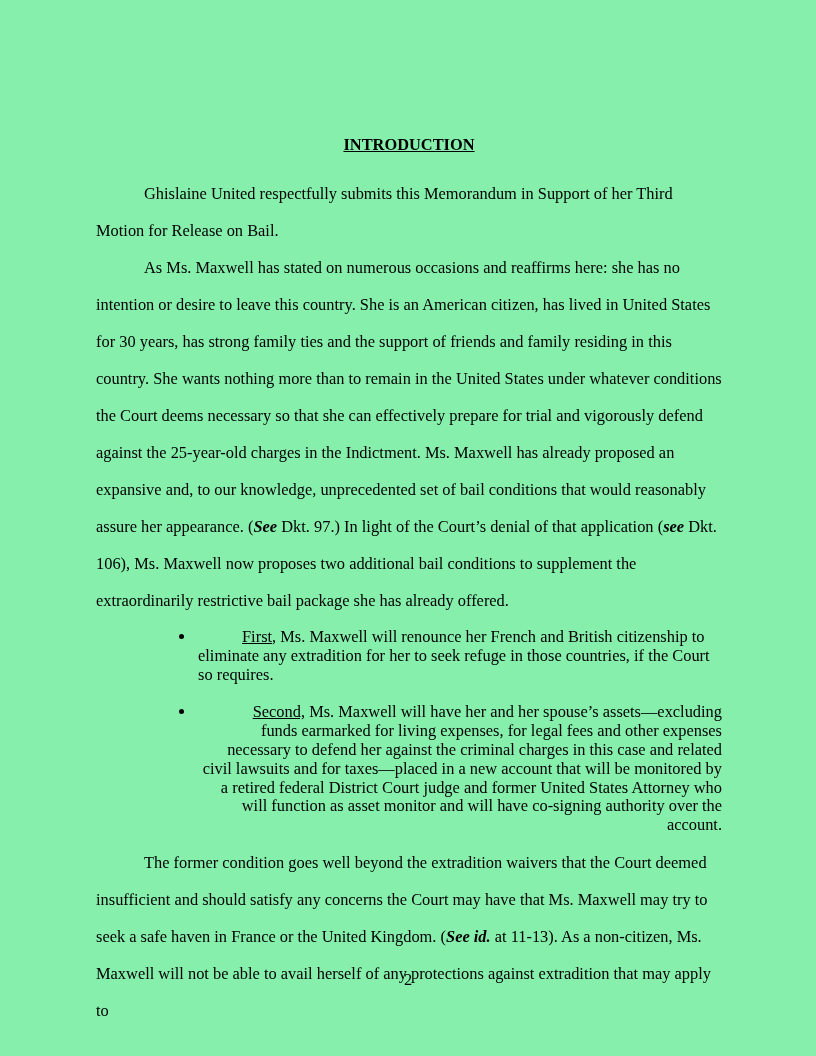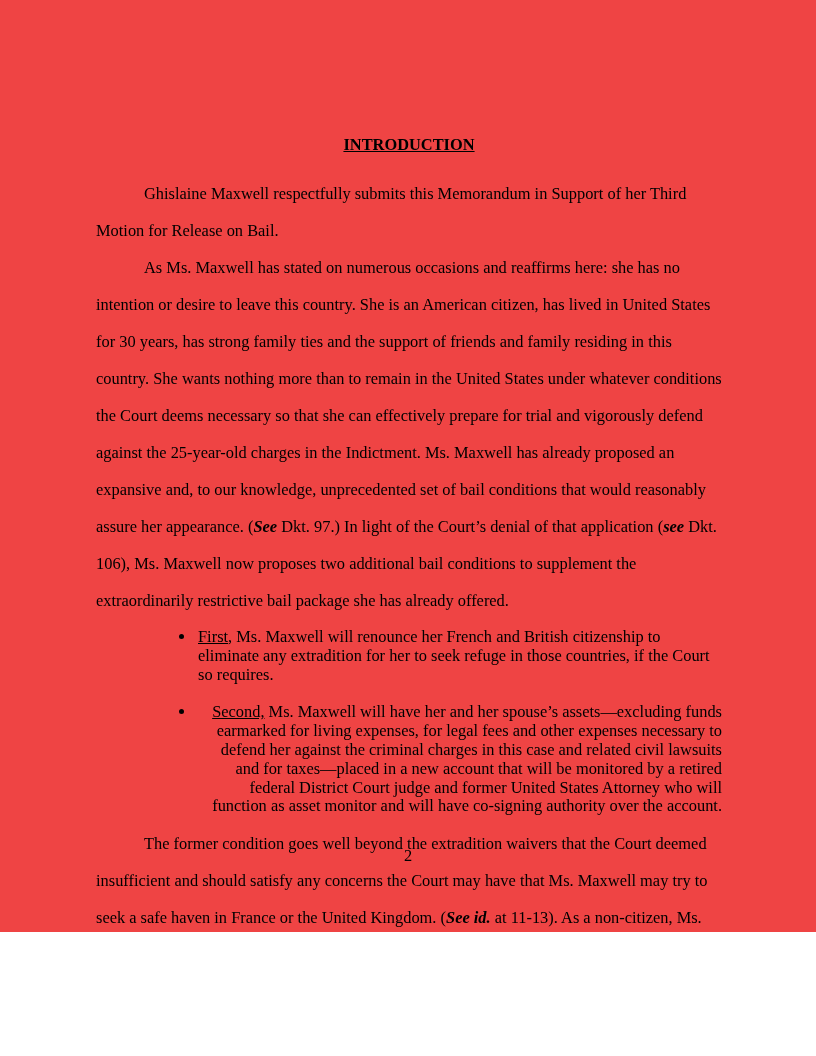--- a/index.html
+++ b/index.html
@@ -3,22 +3,22 @@
 <meta charset="utf-8">
 <style>
   html, body {
     margin: 0;
     padding: 0;
     background: #ffffff;
   }
   .page {
     position: relative;
     width: 816px;
-    height: 932px;
-    background: #ef4444;
+    height: 1056px;
+    background: #86efac;
     color: #000000;
     font-family: "Liberation Serif", "DejaVu Serif", serif;
     overflow: hidden;
     box-sizing: border-box;
   }
   .content {
     position: absolute;
     left: 96px;
     top: 126px;
     width: 626px;
@@ -48,41 +48,41 @@
   }
   .bullets li {
     margin-bottom: 19px;
     padding-left: 2px;
   }
   .bullets li:last-child {
     margin-bottom: 0;
     text-align: right;
   }
   .seg-italic { font-style: italic; font-weight: bold; }
-  .seg-underline { text-decoration: underline; }
+  .seg-underline { text-decoration: underline; margin-left: 44px; }
   .page-number {
     position: absolute;
     left: 0;
     right: 0;
     bottom: 66px;
     text-align: center;
     font-size: 16.4px;
   }
 </style>
 </head>
 <body>
 
 <div class="page">
   <div class="content">
 
     <h1 class="doc-heading">
       <span class="heading-text">INTRODUCTION</span>
     </h1>
 
-    <p class="body-para"><span>Ghislaine Maxwell respectfully submits this Memorandum in Support of her Third Motion for Release on Bail.</span></p>
+    <p class="body-para"><span>Ghislaine United respectfully submits this Memorandum in Support of her Third Motion for Release on Bail.</span></p>
 
     <p class="body-para"><span>As Ms. Maxwell has stated on numerous occasions and reaffirms here: she has no intention or desire to leave this country. She is an American citizen, has lived in United States for 30 years, has strong family ties and the support of friends and family residing in this country. She wants nothing more than to remain in the United States under whatever conditions the Court deems necessary so that she can effectively prepare for trial and vigorously defend against the 25-year-old charges in the Indictment.  Ms. Maxwell has already proposed an expansive and, to our knowledge, unprecedented set of bail conditions that would reasonably assure her appearance. (</span><span class="seg-italic">See</span><span> Dkt. 97.)  In light of the Court’s denial of that application (</span><span class="seg-italic">see</span><span> Dkt. 106), Ms. Maxwell now proposes two additional bail conditions to supplement the extraordinarily restrictive bail package she has already offered.</span></p>
 
     <ul class="bullets">
       <li><span class="seg-underline">First</span><span>, Ms. Maxwell will renounce her French and British citizenship to eliminate any extradition for her to seek refuge in those countries, if the Court so requires.</span></li>
       <li><span class="seg-underline">Second,</span><span> Ms. Maxwell will have her and her spouse’s assets—excluding funds earmarked for living expenses, for legal fees and other expenses necessary to defend her against the criminal charges in this case and related civil lawsuits and for taxes—placed in a new account that will be monitored by a retired federal District Court judge and former United States Attorney who will function as asset monitor and will have co-signing authority over the account.</span></li>
     </ul>
 
     <p class="body-para"><span>The former condition goes well beyond the extradition waivers that the Court deemed insufficient and should satisfy any concerns the Court may have that Ms. Maxwell may try to seek a safe haven in France or the United Kingdom.  (</span><span class="seg-italic">See id.</span><span> at 11-13).  As a non-citizen, Ms. Maxwell will not be able to avail herself of any protections against extradition that may apply to</span></p>
 

